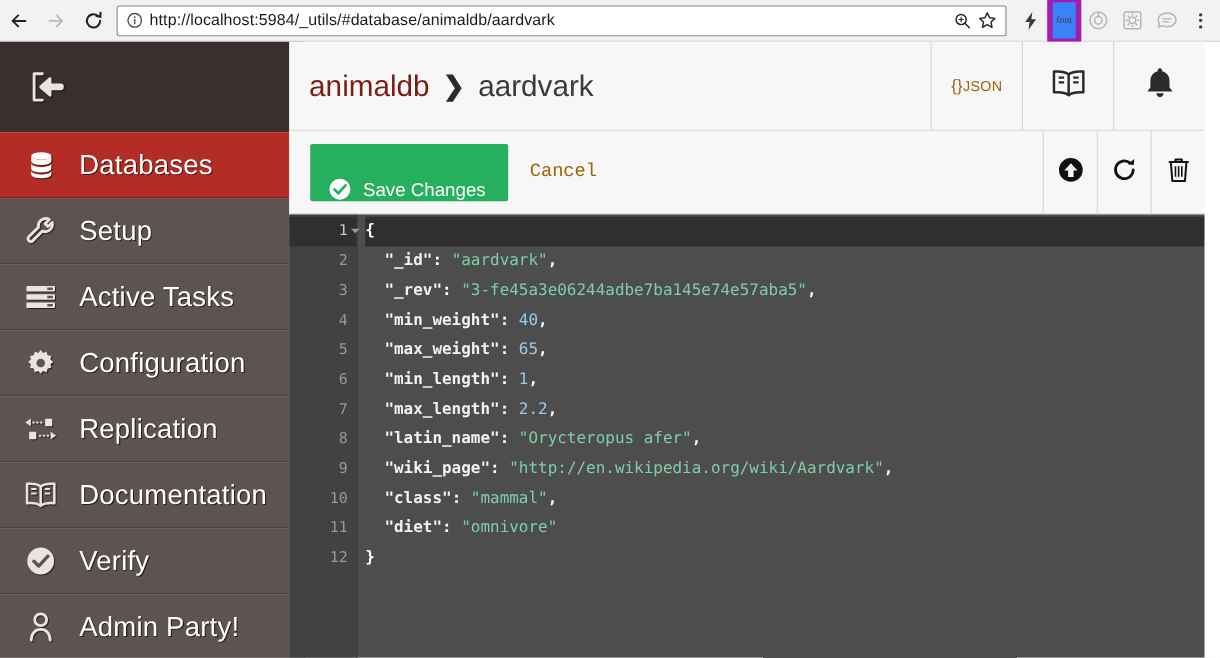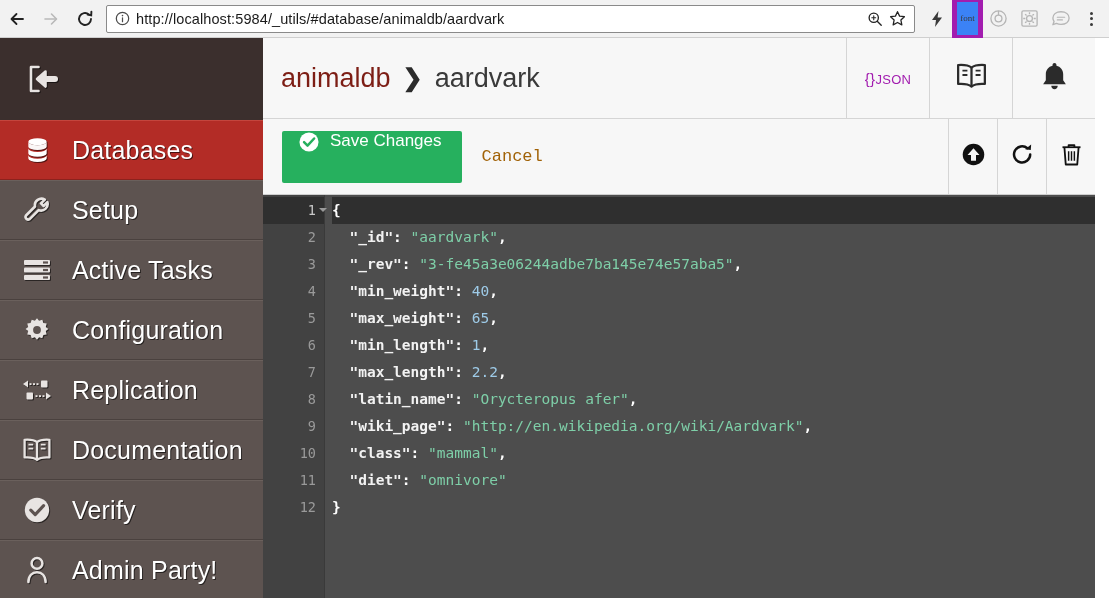--- a/index.html
+++ b/index.html
@@ -104,31 +104,31 @@
     min-width: 0;
   }
   .crumb-db { font-size: 27px; color: #7d1e15; }
   .crumb-sep { font-size: 24px; color:#2b2b2b; font-weight: bold; }
   .crumb-doc { font-size: 27px; color: #3a3a3a; }
   .top-cell {
     width: 83px; flex: none; border-left: 1px solid #d5d5d5;
     display:flex; align-items:center; justify-content:center;
     color: #2b2b2b;
   }
-  .json-badge { font-size: 13px; color: #a21caf; letter-spacing:0.3px; white-space:nowrap; }
+  .json-badge { font-size: 13px; color: #a16207; letter-spacing:0.3px; white-space:nowrap; }
   .json-badge .br { font-size: 15px; }
 
   .actionbar {
     height: 76px; background: #f7f7f7; border-bottom: 1px solid #cfcfcf;
     display: flex; align-items: stretch;
   }
   .action-left { flex: 1 1 auto; display:flex; align-items:center; padding-left: 19px; gap: 6px; min-width:0; }
   .save-btn {
     background: #26b05e; color: #ffffff; border: none;
-    height: 52px; padding: 0 20px 0 16px; display:flex; align-items:flex-start; gap: 10px;
+    height: 52px; padding: 0 20px 0 16px; display:flex; align-items:flex-end; gap: 10px;
     font-size: 17px; font-family:"Liberation Sans", sans-serif; cursor: pointer;
     border-radius: 2px;
   }
   .save-btn .chk { display:flex; align-items:center; }
   .cancel-link {
     font-size: 17px; color: #a16207; padding: 0 14px; cursor: pointer; background:none; border:none;
     font-family:Liberation Mono, monospace;
   }
   .act-cell {
     width: 49px; flex:none; border-left: 1px solid #d5d5d5;

